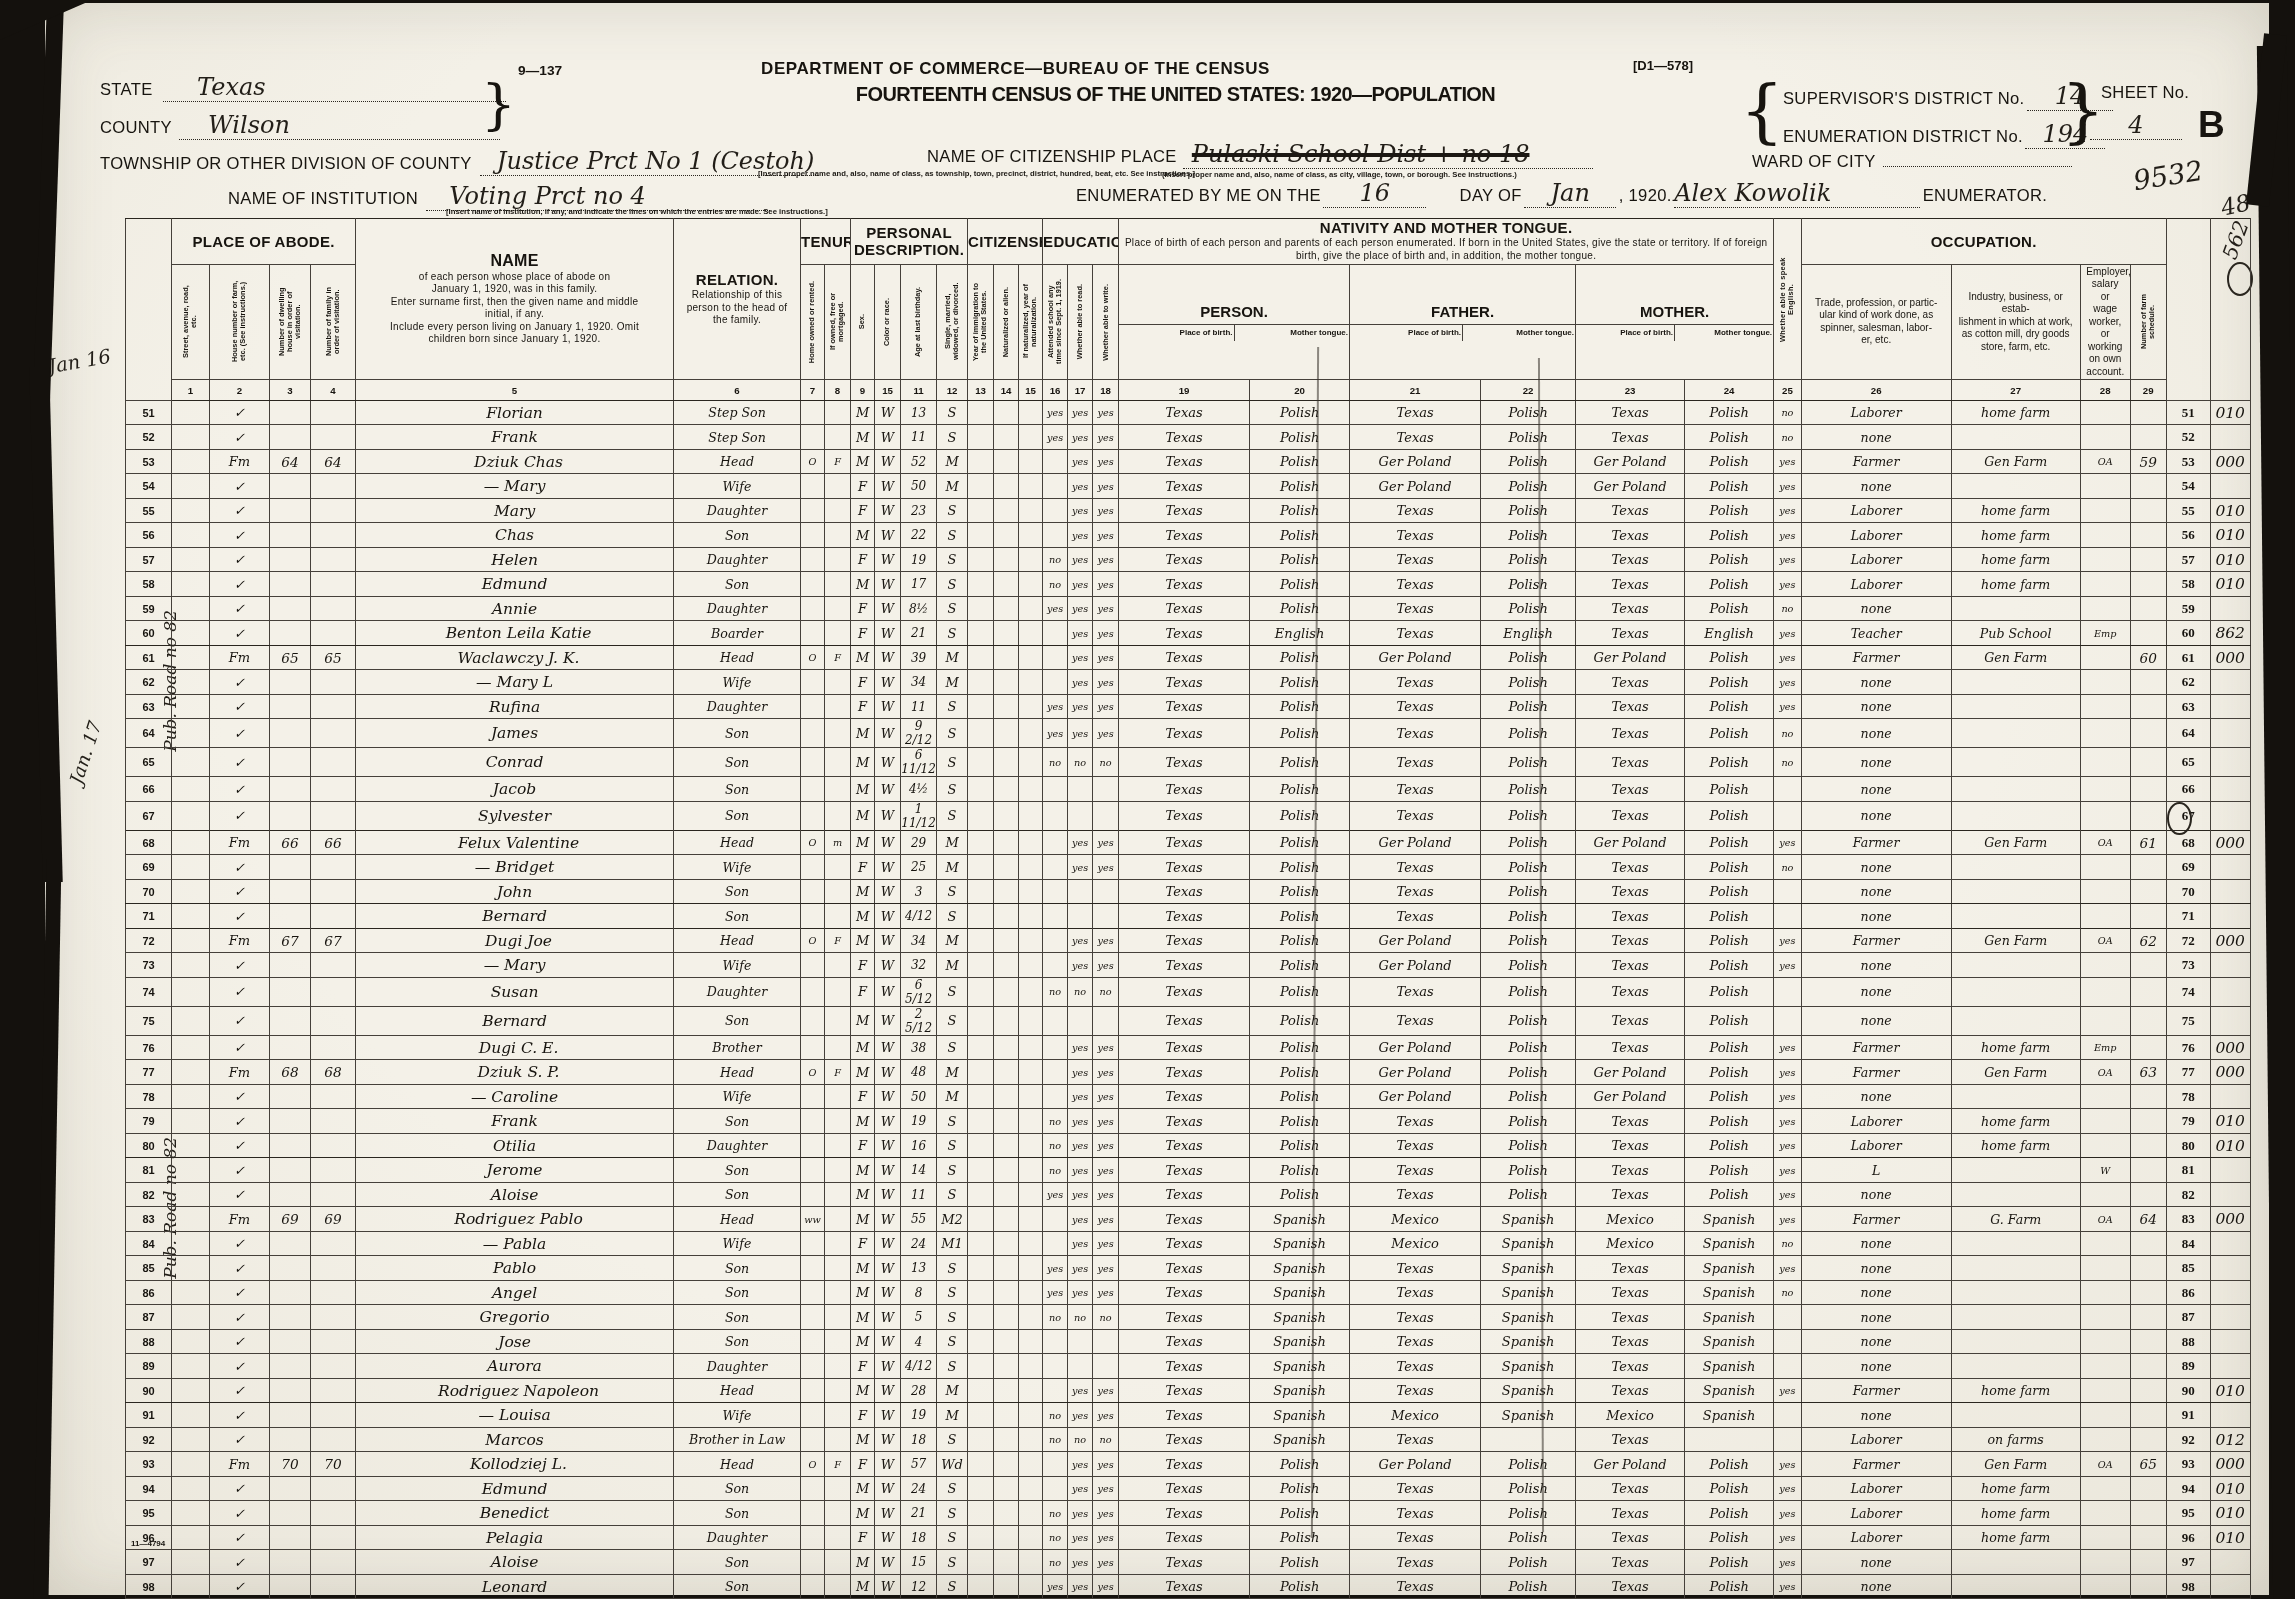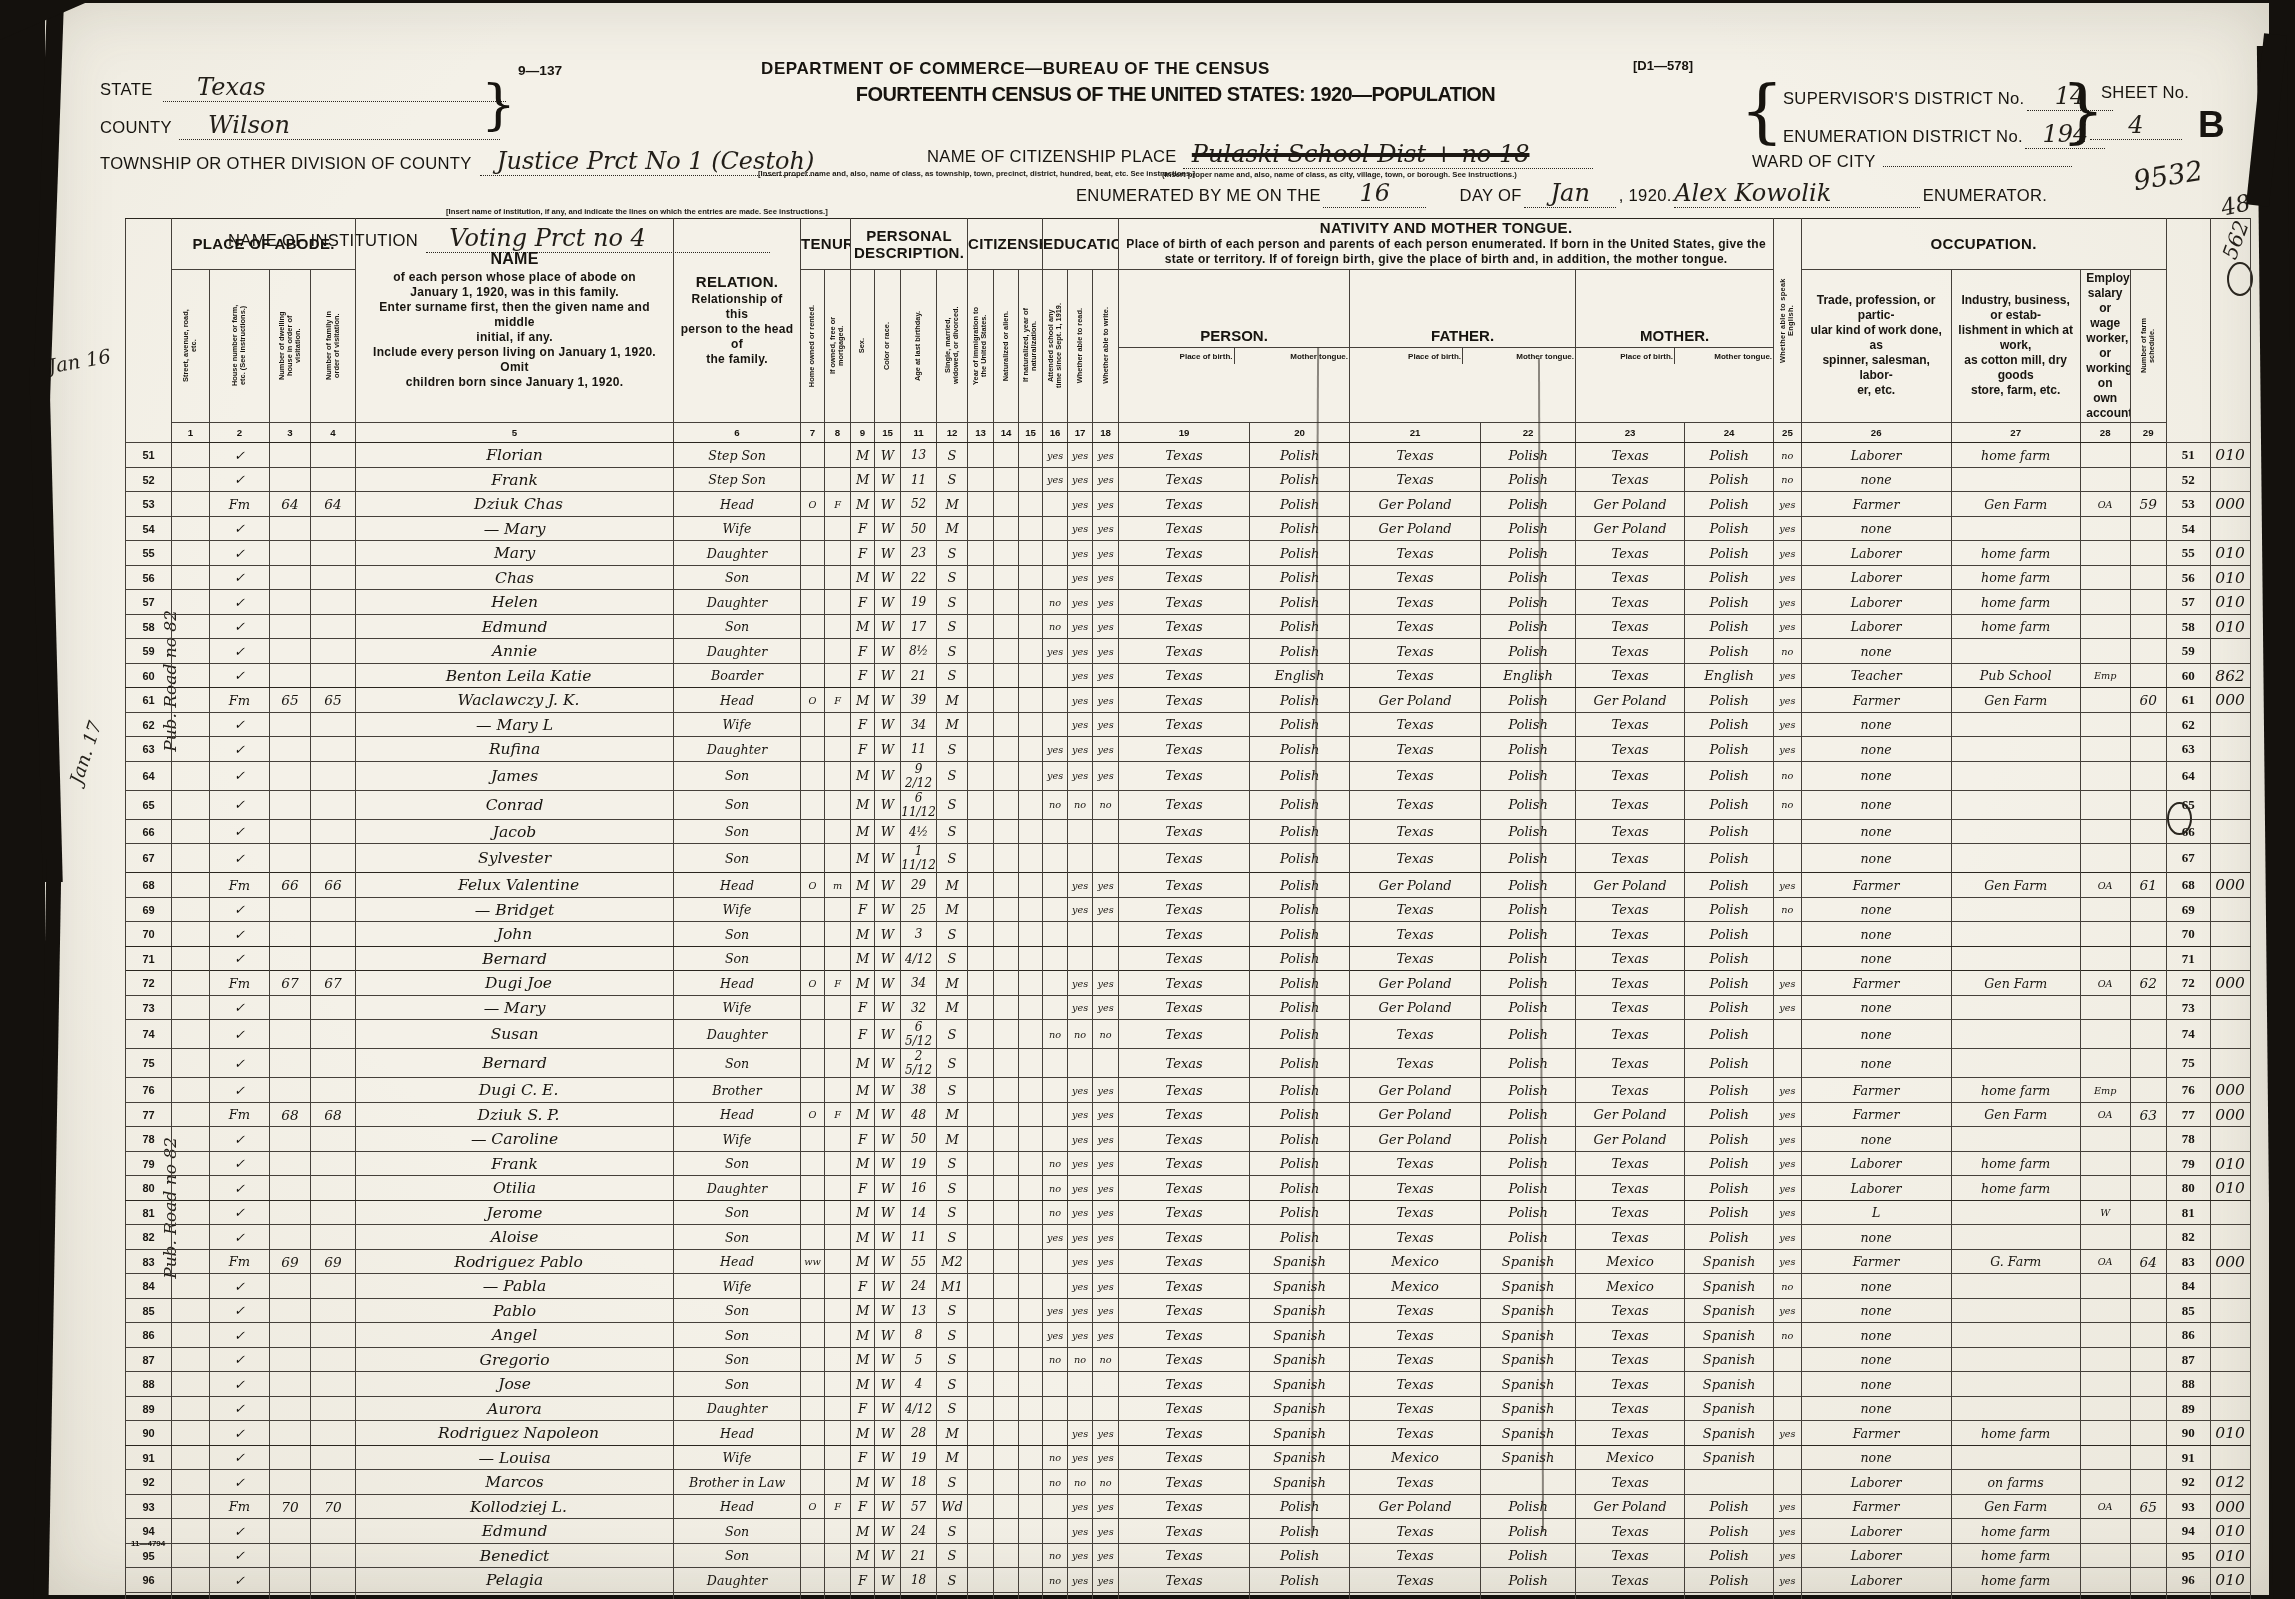--- a/index.html
+++ b/index.html
@@ -29,21 +29,21 @@
   table.census{border-collapse:collapse;table-layout:fixed;position:absolute;
                left:80px;top:215px;width:2124px;background:transparent;}
   table.census th,table.census td{border:0.9px solid #45403a;padding:0;overflow:hidden;
                vertical-align:middle;text-align:center;color:#17140f;}
   table.census th{font-weight:bold;}
   tr.hrow1 th{height:31px;font-size:15px;letter-spacing:0.3px;border-bottom-width:1.5px;border-top:1.7px solid #2a261f;}
   tr.hrow2 th{height:92px;font-size:7.7px;}
   tr.hrow3 th{height:19.5px;font-size:9.7px;border-top-width:1.4px;border-bottom:1.7px solid #2a261f;}
   th.v div{writing-mode:vertical-rl;transform:rotate(180deg);margin:0 auto;line-height:1.1;
            font-size:7.4px;max-height:87px;white-space:normal;}
-  th .gdesc{font-weight:bold;font-size:12px;line-height:1.25;white-space:pre-line;padding:1.1px 5.7px;}
+  th .gdesc{font-weight:normal;font-size:10px;line-height:1.25;white-space:pre-line;padding:1.1px 5.7px;}
   th .gtitle{font-size:15px;}
   th.namehead .gtitle{font-size:16px;}
   th .split{display:flex;border-top:0.9px solid #45403a;margin-top:3.4px;text-align:right;}
   th .split span{flex:1;font-size:8px;padding:3.4px 1.1px;}
   th .split span + span{border-left:0.9px solid #45403a;}
   th.noborder,td.noborder{border:none;background:transparent;}
   td{height:23.5px;}
   td.lnl{font-size:11px;font-weight:bold;font-family:"Liberation Sans",sans-serif;}
   td.lnr{font-size:13px;font-weight:bold;font-family:"Liberation Serif",serif;}
   td.rm{border:none;font-size:15.5px;text-align:left;padding-left:4.6px;}
@@ -102,21 +102,21 @@
   </div>
   <div class="abs small-note" style="left:1117px;top:167px;">(Insert proper name and, also, name of class, as city, village, town, or borough.   See instructions.)</div>
 
   <div class="abs" style="left:1707px;top:142px;">
     <span class="lbl printed">WARD OF CITY</span>
     <span class="dots" style="width:189px;margin-left:4.6px;height:20.6px;"></span>
   </div>
 
   <div class="abs" style="left:183px;top:179px;">
     <span class="lbl printed">NAME OF INSTITUTION</span>
-    <span class="dots hwv hw" style="width:321px;margin-left:5.7px;padding-left:23px;white-space:nowrap;margin-top:42px;">Voting Prct no 4</span>
+    <span class="dots hwv hw" style="width:321px;margin-left:5.7px;padding-left:23px;white-space:nowrap;">Voting Prct no 4</span>
   </div>
   <div class="abs small-note" style="left:401px;top:204px;">[Insert name of institution, if any, and indicate the lines on which the entries are made.   See instructions.]</div>
 
   <div class="abs" style="left:1031px;top:176px;white-space:nowrap;">
     <span class="lbl printed">ENUMERATED BY ME ON THE</span>
     <span class="dots hwv hw" style="width:103px;text-align:center;">16</span>
     <span class="lbl printed" style="margin-left:5.7px;padding-left:25px;">DAY OF</span>
     <span class="dots hwv hw" style="width:92px;text-align:center;">Jan</span>
     <span class="lbl printed">, 1920.</span>
     <span class="dots hwv hw" style="width:246px;text-align:left;">Alex Kowolik</span>

